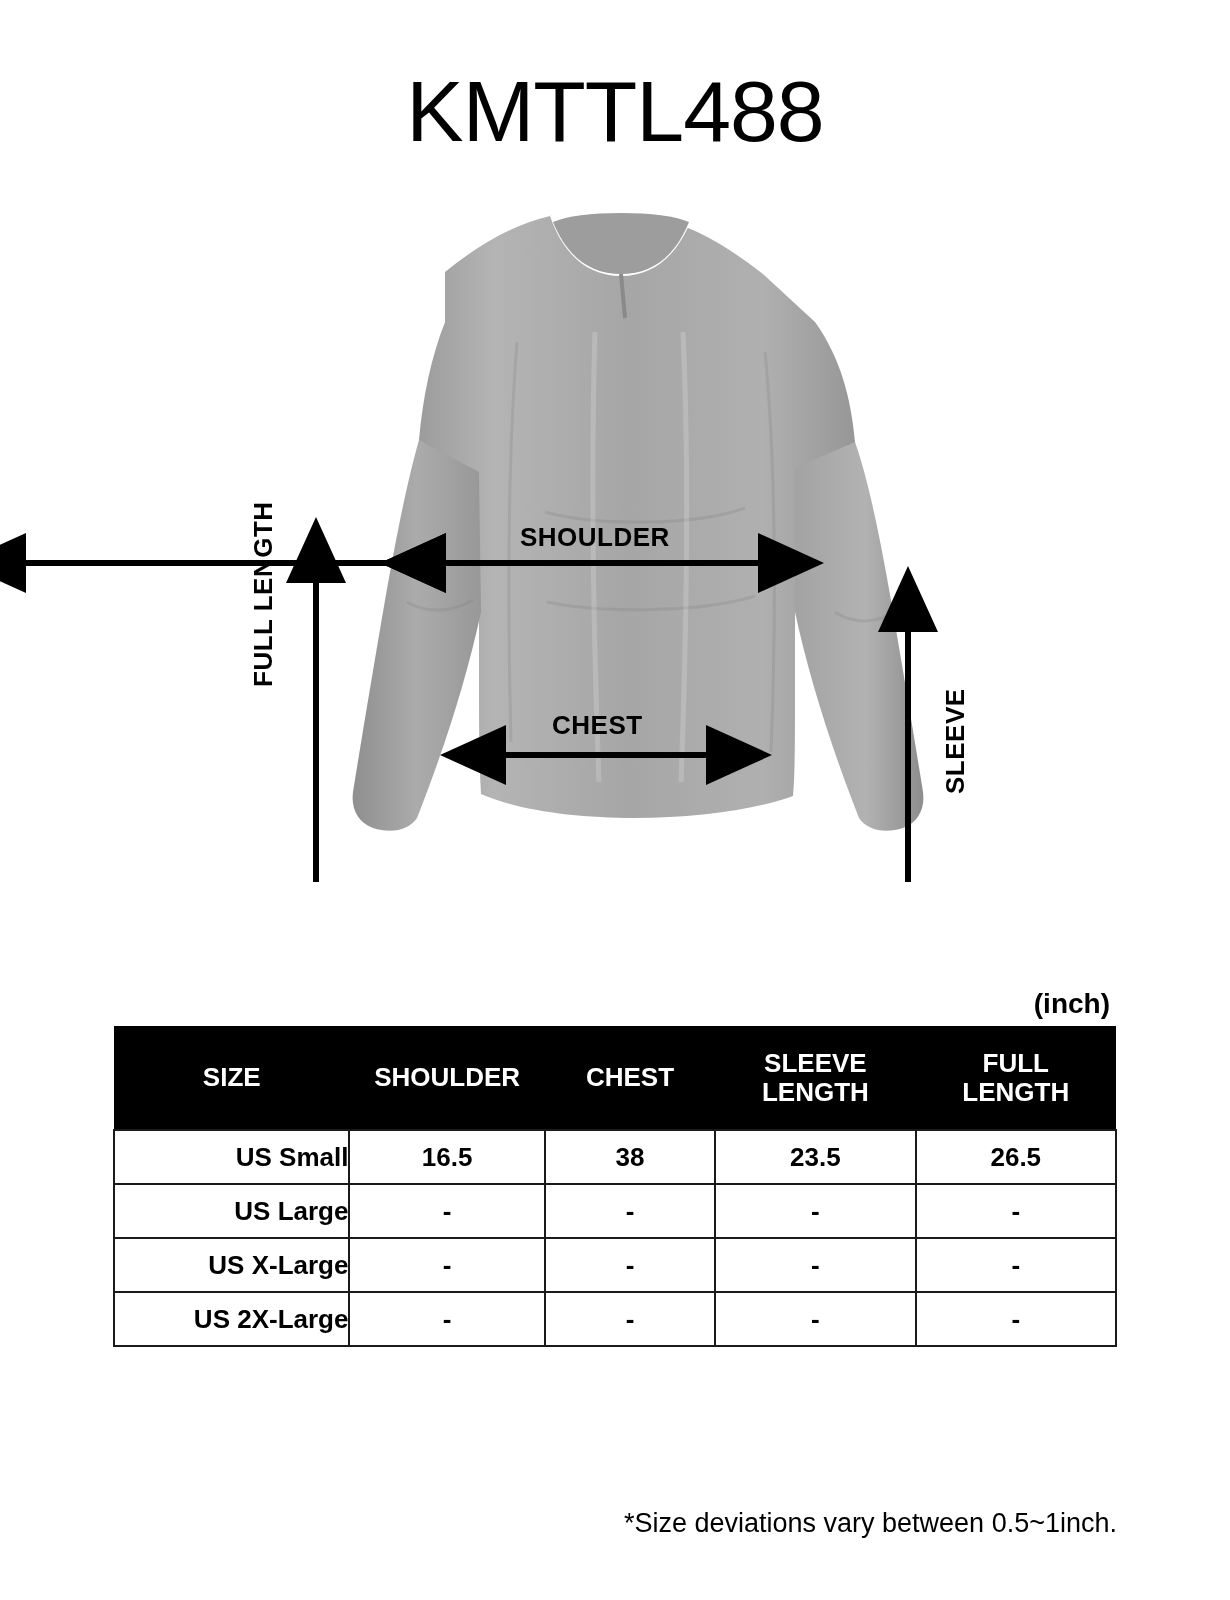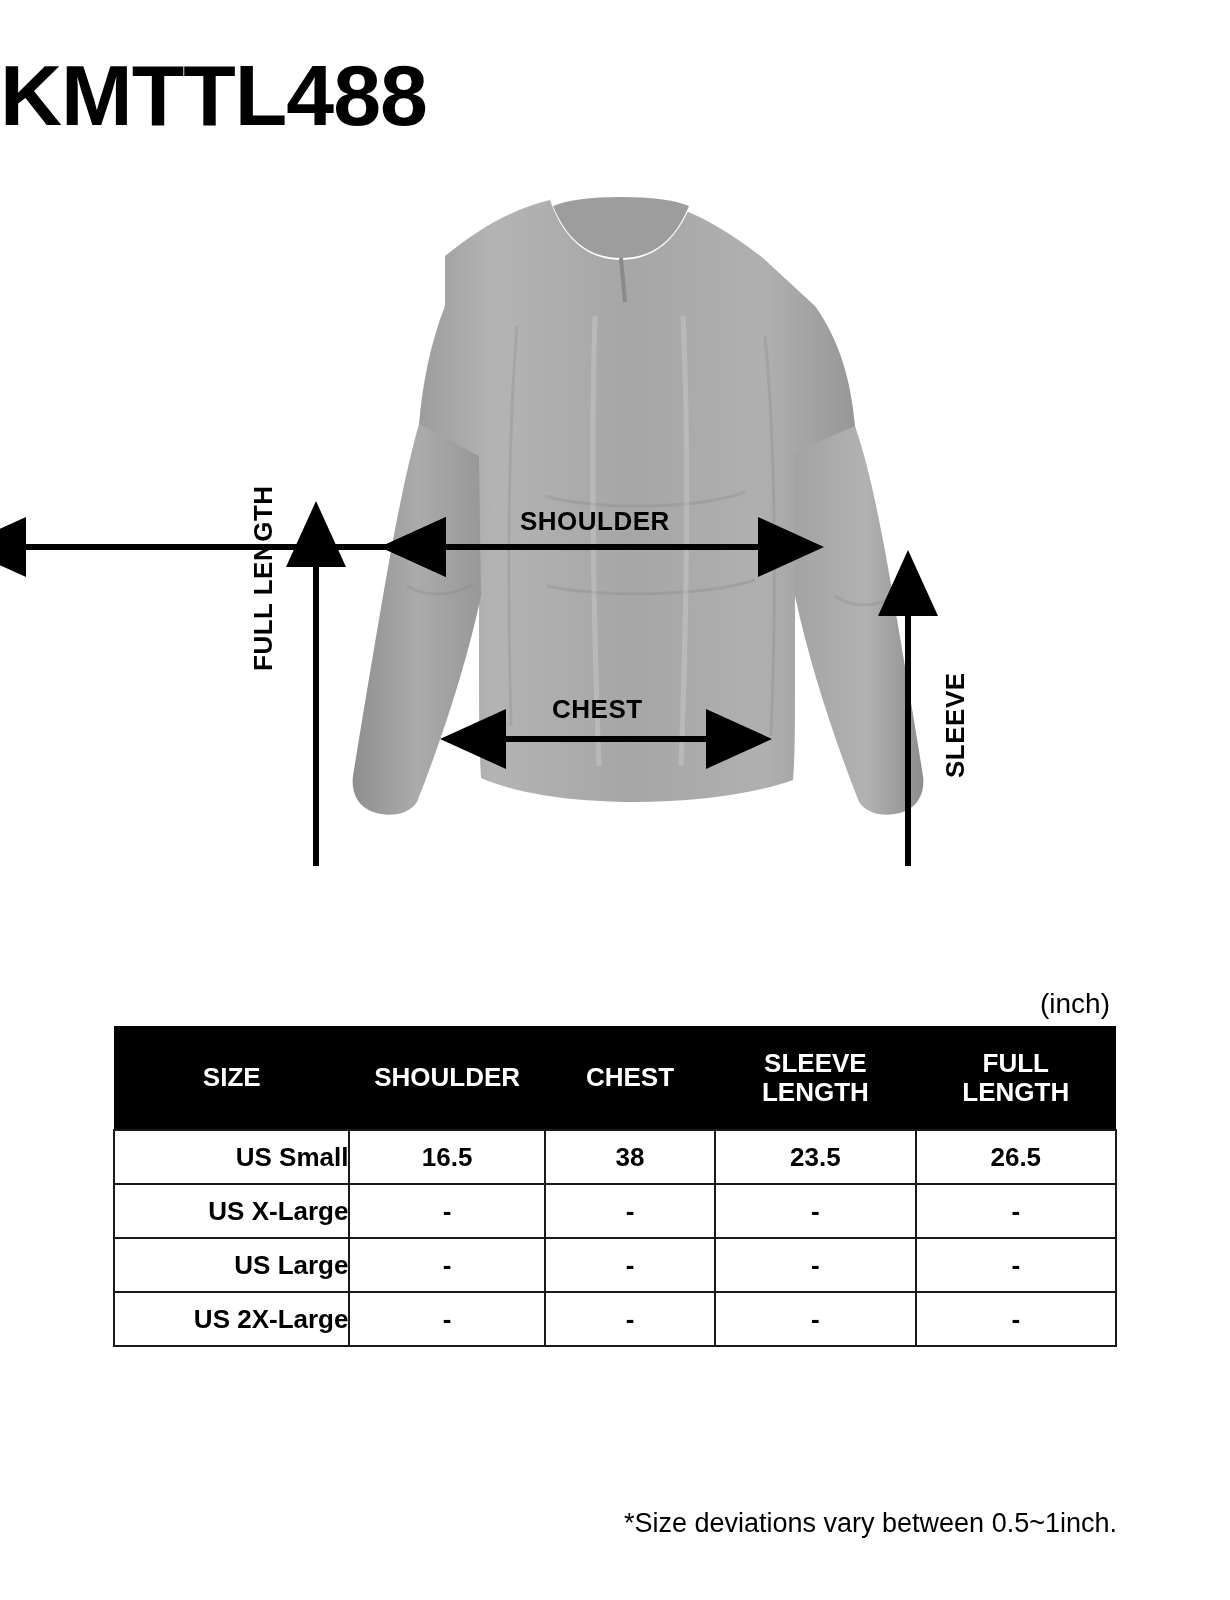--- a/index.html
+++ b/index.html
@@ -11,25 +11,25 @@
     width: 1230px;
     height: 1600px;
     font-family: "Liberation Sans", sans-serif;
     color: #000000;
     position: relative;
     overflow: hidden;
   }
 
   
   .title {
-    text-align: left;
+    text-align: center;
     font-size: 86px;
-    font-weight: bold;
+    font-weight: normal;
     letter-spacing: -1px;
-    margin-top: 52px;
+    margin-top: 68px;
     line-height: 1;
   }
 
   
   .diagram {
     position: relative;
     width: 1230px;
     height: 700px;
     margin-top: 28px;
   }
@@ -70,21 +70,21 @@
     width: 1230px; height: 700px;
     pointer-events: none;
   }
 
   
   .inch-note {
     position: absolute;
     right: 120px;
     top: 988px;
     font-size: 28px;
-    font-weight: normal;
+    font-weight: bold;
   }
 
   
   .table-wrap {
     position: absolute;
     left: 113px;
     top: 1026px;
     width: 1004px;
   }
   table.size-table {
@@ -280,28 +280,28 @@
     </thead>
     <tbody>
       <tr>
         <td class="size-cell">US Small</td>
         <td>16.5</td>
         <td>38</td>
         <td>23.5</td>
         <td>26.5</td>
       </tr>
       <tr>
+        <td class="size-cell">US Large</td>
+        <td>-</td>
+        <td>-</td>
+        <td>-</td>
+        <td>-</td>
+      </tr>
+      <tr>
         <td class="size-cell">US X-Large</td>
-        <td>-</td>
-        <td>-</td>
-        <td>-</td>
-        <td>-</td>
-      </tr>
-      <tr>
-        <td class="size-cell">US Large</td>
         <td>-</td>
         <td>-</td>
         <td>-</td>
         <td>-</td>
       </tr>
       <tr>
         <td class="size-cell">US 2X-Large</td>
         <td>-</td>
         <td>-</td>
         <td>-</td>

